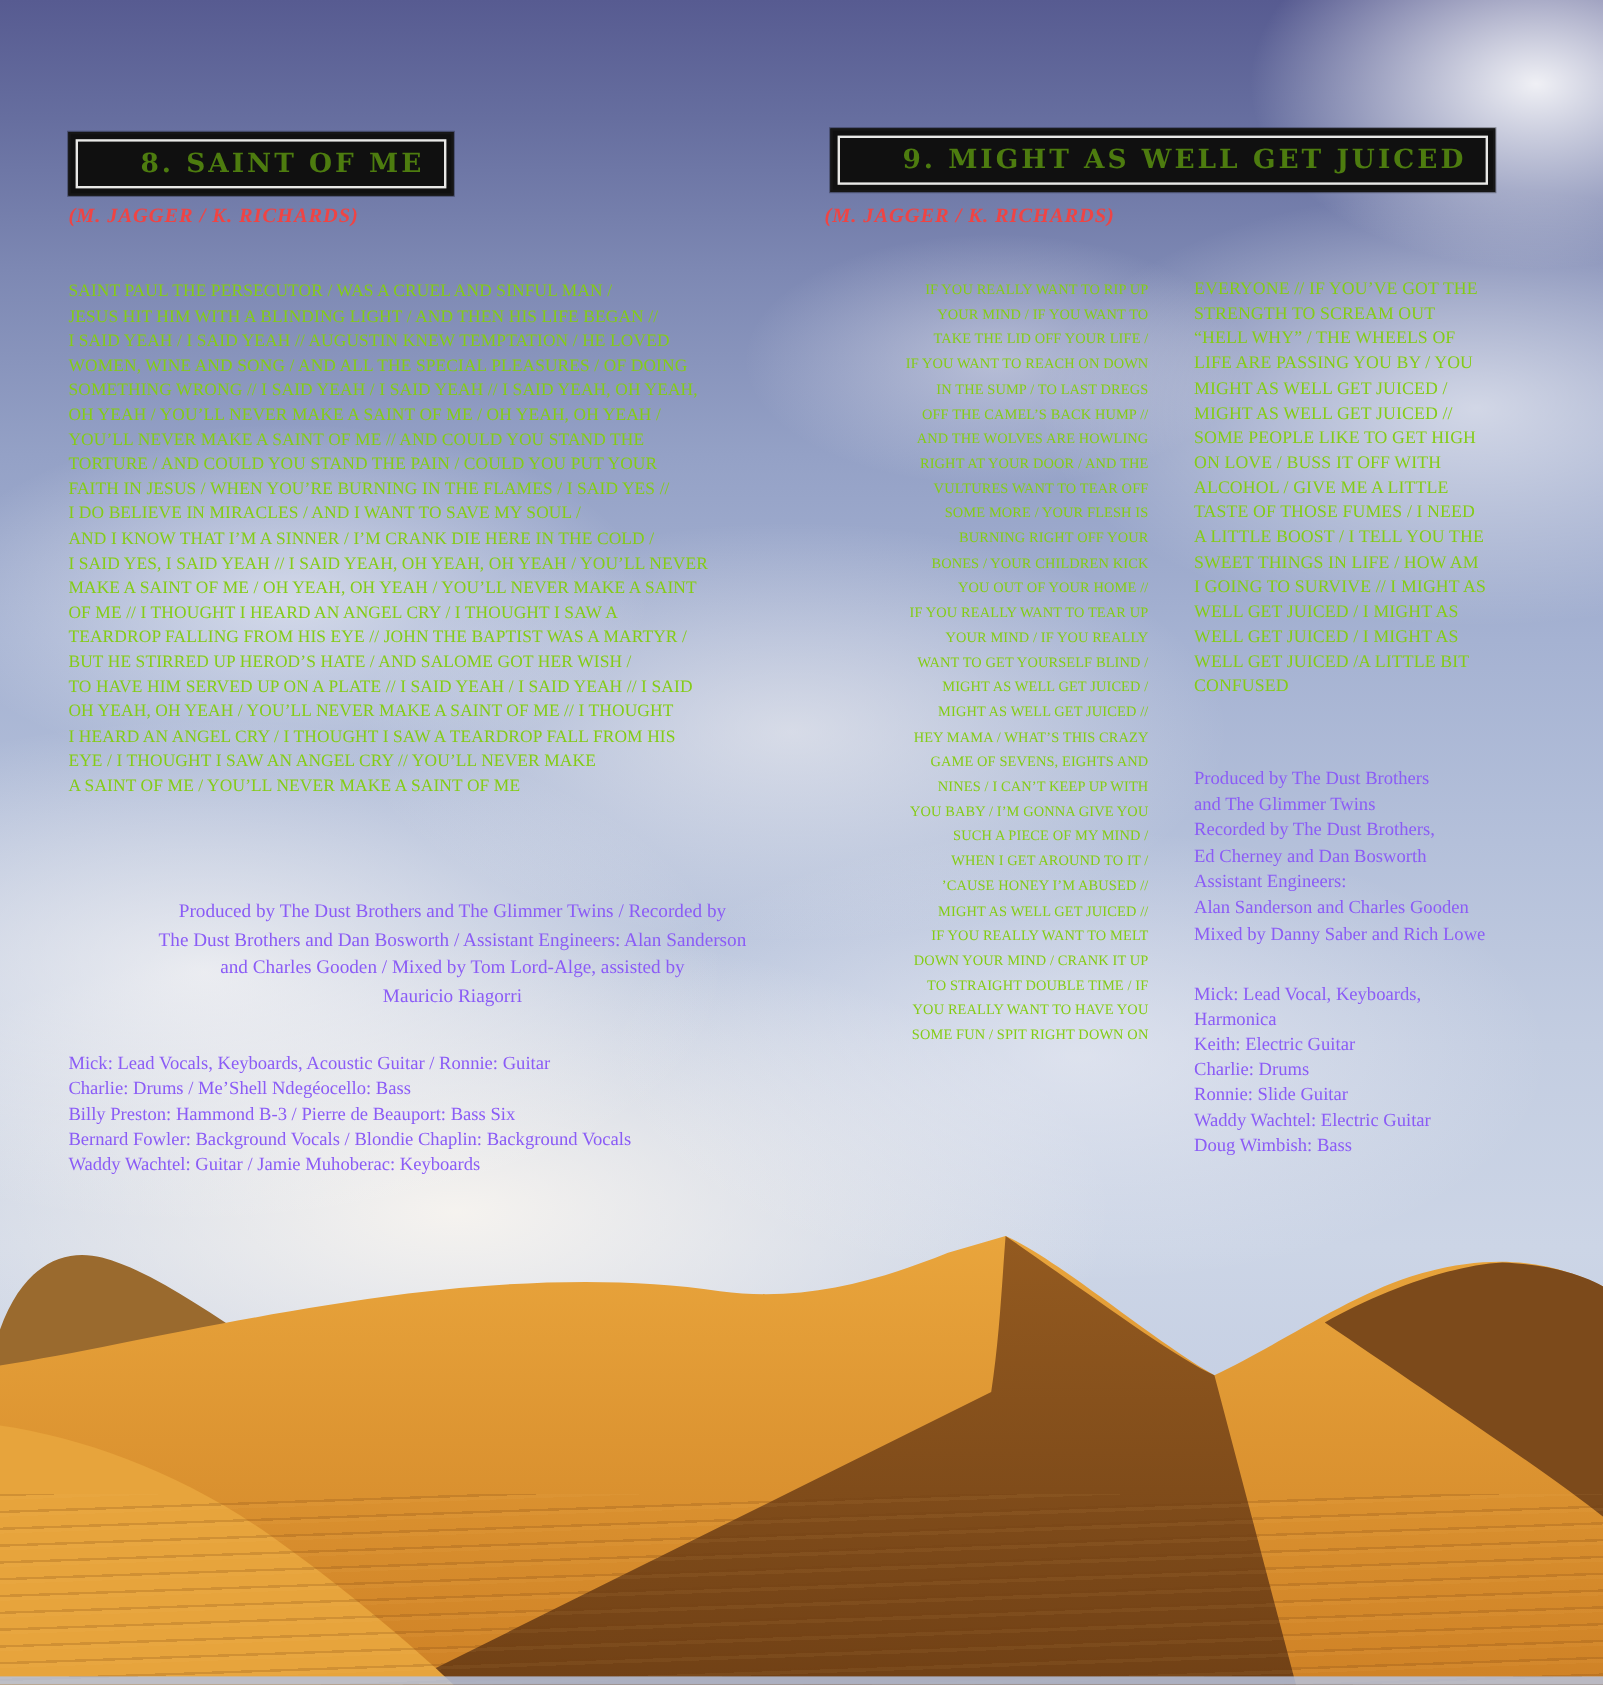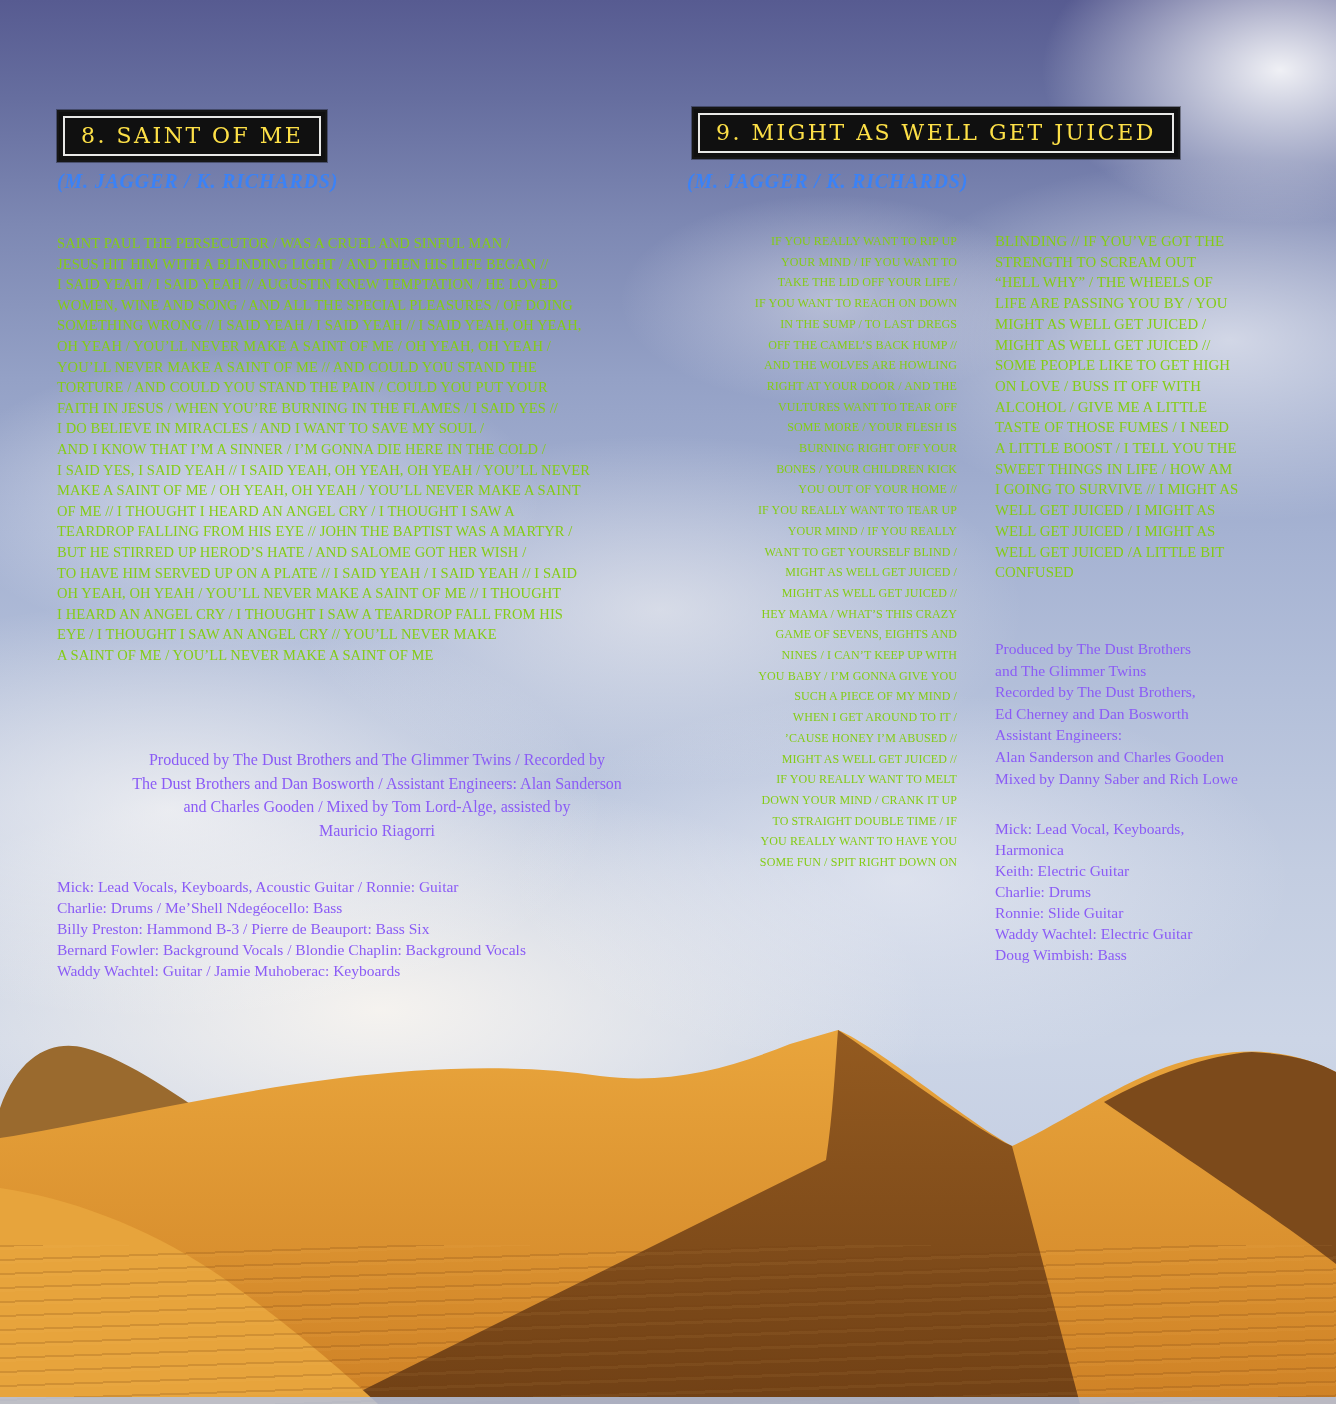--- a/index.html
+++ b/index.html
@@ -30,26 +30,26 @@
   .bottom-edge { position:absolute; left:0; bottom:0; width:100%; height:7px; background:#b6c3de; opacity:.85; }
   
   .titlebox {
     position:absolute; background:#101010; border:2px solid #161616; padding:4px;
     box-shadow:0 0 0 1px rgba(0,0,0,.35);
   }
   .titlebox-inner {
     border:2px solid #e8e8e6; padding:5px 16px 6px 16px;
   }
   .title-text {
-    font-family:"DejaVu Serif", serif; font-weight:normal; font-size:22px;
-    letter-spacing:2.5px; color:#fde047; white-space:nowrap;
+    font-family:"DejaVu Serif", serif; font-weight:bold; font-size:22px;
+    letter-spacing:2.5px; color:#4d7c0f; white-space:nowrap;margin-left:36px;
   }
   .writers {
     position:absolute; font-family:"Liberation Serif", serif; font-style:italic; font-weight:bold;
-    font-size:20px; letter-spacing:.8px; color:#3b82f6;
+    font-size:17px; letter-spacing:.8px; color:#ef4444;
   }
   .lyrics { position:absolute; color:#84cc16; }
   .lyrics .line { white-space:nowrap; }
   .lyrics8  { left:57px;  top:233px; width:640px; font-size:14.5px; line-height:20.6px; letter-spacing:.1px; }
   .lyrics9a { left:652px; top:231px; width:305px; font-size:12px; line-height:20.7px; letter-spacing:.1px;text-align:right; }
   .lyrics9b { left:995px; top:231px; width:330px; font-size:14.8px; line-height:20.7px; letter-spacing:.1px; }
   .credits { position:absolute; color:#8b5cf6; }
   .credits .line { white-space:nowrap; }
   .production8 { left:57px;  top:748px; width:640px; font-size:16px;   line-height:23.5px;text-align:center; }
   .musicians8  { left:57px;  top:876px; width:640px; font-size:15.5px; line-height:21px; }
@@ -102,21 +102,21 @@
         <div class="line">SAINT PAUL THE PERSECUTOR / WAS A CRUEL AND SINFUL MAN /</div>
         <div class="line">JESUS HIT HIM WITH A BLINDING LIGHT / AND THEN HIS LIFE BEGAN //</div>
         <div class="line">I SAID YEAH / I SAID YEAH // AUGUSTIN KNEW TEMPTATION / HE LOVED</div>
         <div class="line">WOMEN, WINE AND SONG / AND ALL THE SPECIAL PLEASURES / OF DOING</div>
         <div class="line">SOMETHING WRONG // I SAID YEAH / I SAID YEAH // I SAID YEAH, OH YEAH,</div>
         <div class="line">OH YEAH / YOU’LL NEVER MAKE A SAINT OF ME / OH YEAH, OH YEAH /</div>
         <div class="line">YOU’LL NEVER MAKE A SAINT OF ME // AND COULD YOU STAND THE</div>
         <div class="line">TORTURE / AND COULD YOU STAND THE PAIN / COULD YOU PUT YOUR</div>
         <div class="line">FAITH IN JESUS / WHEN YOU’RE BURNING IN THE FLAMES / I SAID YES //</div>
         <div class="line">I DO BELIEVE IN MIRACLES / AND I WANT TO SAVE MY SOUL /</div>
-        <div class="line">AND I KNOW THAT I’M A SINNER / I’M GONNA DIE HERE IN THE COLD /</div>
+        <div class="line">AND I KNOW THAT I’M A SINNER / I’M CRANK DIE HERE IN THE COLD /</div>
         <div class="line">I SAID YES, I SAID YEAH // I SAID YEAH, OH YEAH, OH YEAH / YOU’LL NEVER</div>
         <div class="line">MAKE A SAINT OF ME / OH YEAH, OH YEAH / YOU’LL NEVER MAKE A SAINT</div>
         <div class="line">OF ME // I THOUGHT I HEARD AN ANGEL CRY / I THOUGHT I SAW A</div>
         <div class="line">TEARDROP FALLING FROM HIS EYE // JOHN THE BAPTIST WAS A MARTYR /</div>
         <div class="line">BUT HE STIRRED UP HEROD’S HATE / AND SALOME GOT HER WISH /</div>
         <div class="line">TO HAVE HIM SERVED UP ON A PLATE // I SAID YEAH / I SAID YEAH // I SAID</div>
         <div class="line">OH YEAH, OH YEAH / YOU’LL NEVER MAKE A SAINT OF ME // I THOUGHT</div>
         <div class="line">I HEARD AN ANGEL CRY / I THOUGHT I SAW A TEARDROP FALL FROM HIS</div>
         <div class="line">EYE / I THOUGHT I SAW AN ANGEL CRY // YOU’LL NEVER MAKE</div>
         <div class="line">A SAINT OF ME / YOU’LL NEVER MAKE A SAINT OF ME</div>
@@ -170,21 +170,21 @@
         <div class="line">WHEN I GET AROUND TO IT /</div>
         <div class="line">’CAUSE HONEY I’M ABUSED //</div>
         <div class="line">MIGHT AS WELL GET JUICED //</div>
         <div class="line">IF YOU REALLY WANT TO MELT</div>
         <div class="line">DOWN YOUR MIND / CRANK IT UP</div>
         <div class="line">TO STRAIGHT DOUBLE TIME / IF</div>
         <div class="line">YOU REALLY WANT TO HAVE YOU</div>
         <div class="line">SOME FUN / SPIT RIGHT DOWN ON</div>
       </div>
     <div class="lyrics lyrics9b">
-        <div class="line">BLINDING // IF YOU’VE GOT THE</div>
+        <div class="line">EVERYONE // IF YOU’VE GOT THE</div>
         <div class="line">STRENGTH TO SCREAM OUT</div>
         <div class="line">“HELL WHY” / THE WHEELS OF</div>
         <div class="line">LIFE ARE PASSING YOU BY / YOU</div>
         <div class="line">MIGHT AS WELL GET JUICED /</div>
         <div class="line">MIGHT AS WELL GET JUICED //</div>
         <div class="line">SOME PEOPLE LIKE TO GET HIGH</div>
         <div class="line">ON LOVE / BUSS IT OFF WITH</div>
         <div class="line">ALCOHOL / GIVE ME A LITTLE</div>
         <div class="line">TASTE OF THOSE FUMES / I NEED</div>
         <div class="line">A LITTLE BOOST / I TELL YOU THE</div>

